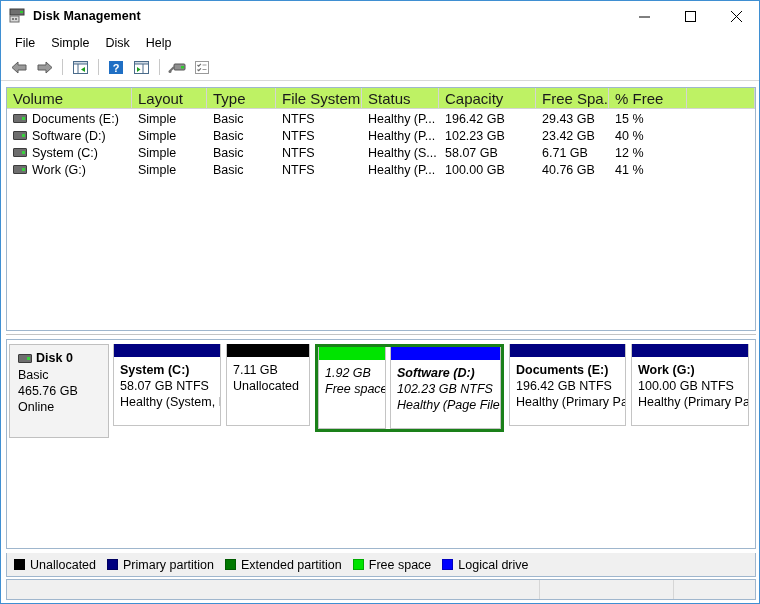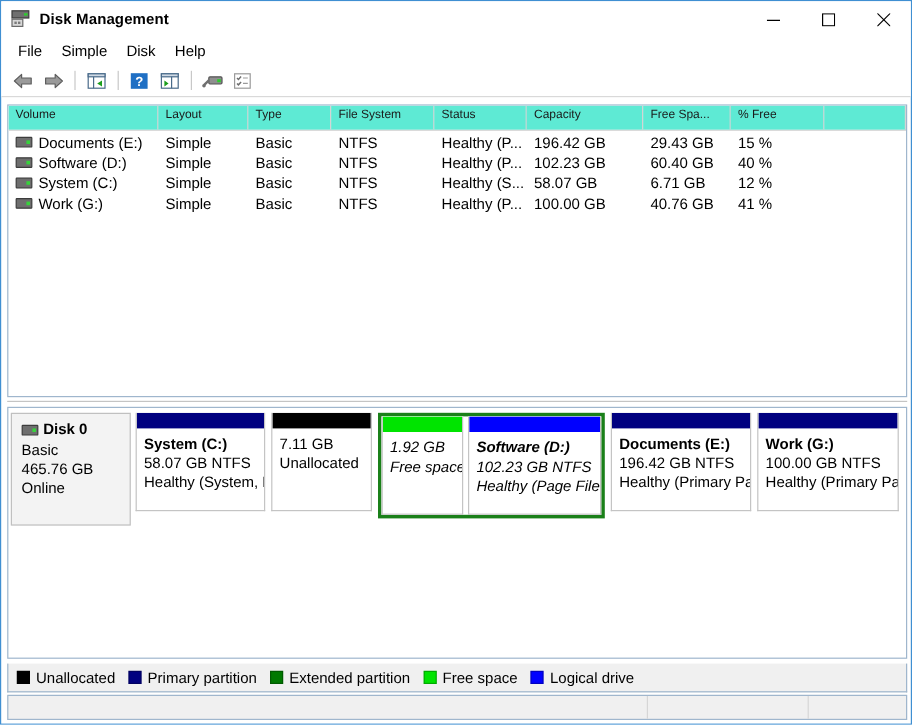--- a/index.html
+++ b/index.html
@@ -122,25 +122,25 @@
   .hdr-row {
     display: flex;
     height: 20px;
     background: #f0f0f0;
     border-bottom: 1px solid #d4d4d4;
   }
   .hdr-cell {
     box-sizing: border-box;
     border-right: 1px solid #d4d4d4;
     padding: 2px 0 0 6px;
-    font-size: 10px;
+    font-size: 15px;
     color: #1a1a1a;
     white-space: nowrap;
     overflow: hidden;
-    background: #5eead4;
+    background: #bef264;
     cursor: default;
   }
   .rows { padding-top: 1px; }
   .vrow {
     display: flex;
     height: 17px;
     align-items: center;
     cursor: default;
   }
   .vcell {
@@ -463,21 +463,21 @@
       <div class="vrow">
         <div class="vcell vol-name-cell" style="width:125px">
           <span class="drive-icon"></span>
           <span>Software (D:)</span>
         </div>
         <div class="vcell" style="width:75px">Simple</div>
         <div class="vcell" style="width:69px">Basic</div>
         <div class="vcell" style="width:86px">NTFS</div>
         <div class="vcell" style="width:77px">Healthy (P...</div>
         <div class="vcell" style="width:97px">102.23 GB</div>
-        <div class="vcell" style="width:73px">60.40 GB</div>
+        <div class="vcell" style="width:73px">23.42 GB</div>
         <div class="vcell" style="width:78px">40 %</div>
       </div>
 
       <div class="vrow">
         <div class="vcell vol-name-cell" style="width:125px">
           <span class="drive-icon"></span>
           <span>System (C:)</span>
         </div>
         <div class="vcell" style="width:75px">Simple</div>
         <div class="vcell" style="width:69px">Basic</div>

